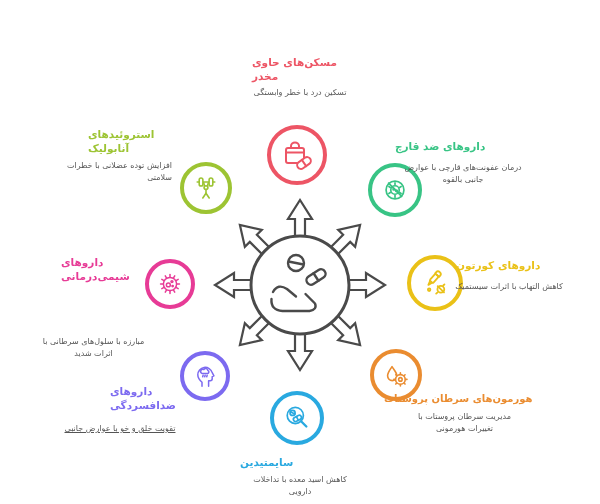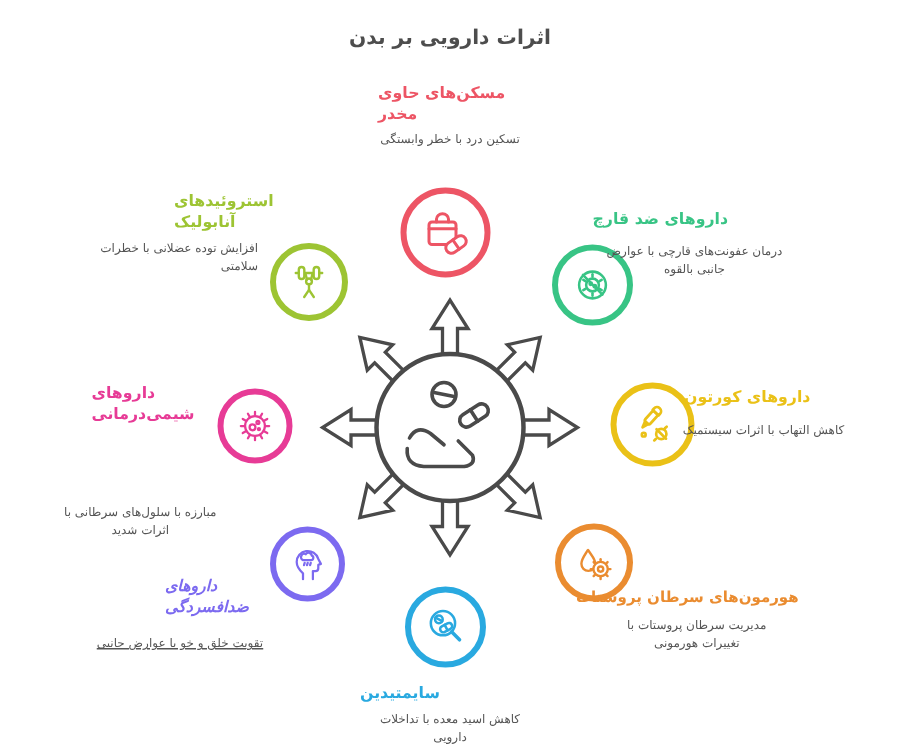--- a/index.html
+++ b/index.html
@@ -34,37 +34,36 @@
   
   .n3 .circle{left:370px;top:349px;width:52px;height:52px;}
   .n3 .label {left:384px;top:392px;width:160px;font-size:10px;}
   .n3 .desc  {left:407px;top:411px;width:115px;}
   
   .n4 .circle{left:270px;top:391px;width:54px;height:54px;}
   .n4 .label {left:240px;top:456px;width:120px;}
   .n4 .desc  {left:243px;top:474px;width:114px;}
   
   .n5 .circle{left:180px;top:351px;width:50px;height:50px;}
-  .n5 .label {left:110px;top:385px;width:70px;font-style:italic;}
+  .n5 .label {left:110px;top:385px;width:70px;}
   .n5 .desc  {left:35px;top:423px;width:170px;text-decoration:underline;}
   
   .n6 .circle{left:145px;top:259px;width:50px;height:50px;}
   .n6 .label {left:61px;top:256px;width:70px;}
   .n6 .desc  {left:36px;top:288px;width:115px;margin-top:48px;}
   
   .n7 .circle{left:180px;top:162px;width:52px;height:52px;}
-  .n7 .label {left:116px;top:128px;width:76px;}
+  .n7 .label {left:88px;top:128px;width:76px;}
   .n7 .desc  {left:62px;top:160px;width:110px;text-align:right;}
 </style>
 </head>
 <body>
 
 <div class="canvas">
 
-  <h1 class="title">اثرات دارویی بر بدن</h1>
 
   
   <div class="hub">
     <svg viewBox="0 0 180 180">
       <g fill="#ffffff" stroke="#4a4a4a" stroke-width="2.2" stroke-linejoin="miter">
         <path d="M85,44 L85,24 L78,24 L90,5 L102,24 L95,24 L95,44 Z" transform="rotate(0 90 90)"></path>
         <path d="M85,44 L85,24 L78,24 L90,5 L102,24 L95,24 L95,44 Z" transform="rotate(45 90 90)"></path>
         <path d="M85,44 L85,24 L78,24 L90,5 L102,24 L95,24 L95,44 Z" transform="rotate(90 90 90)"></path>
         <path d="M85,44 L85,24 L78,24 L90,5 L102,24 L95,24 L95,44 Z" transform="rotate(135 90 90)"></path>
         <path d="M85,44 L85,24 L78,24 L90,5 L102,24 L95,24 L95,44 Z" transform="rotate(180 90 90)"></path>

